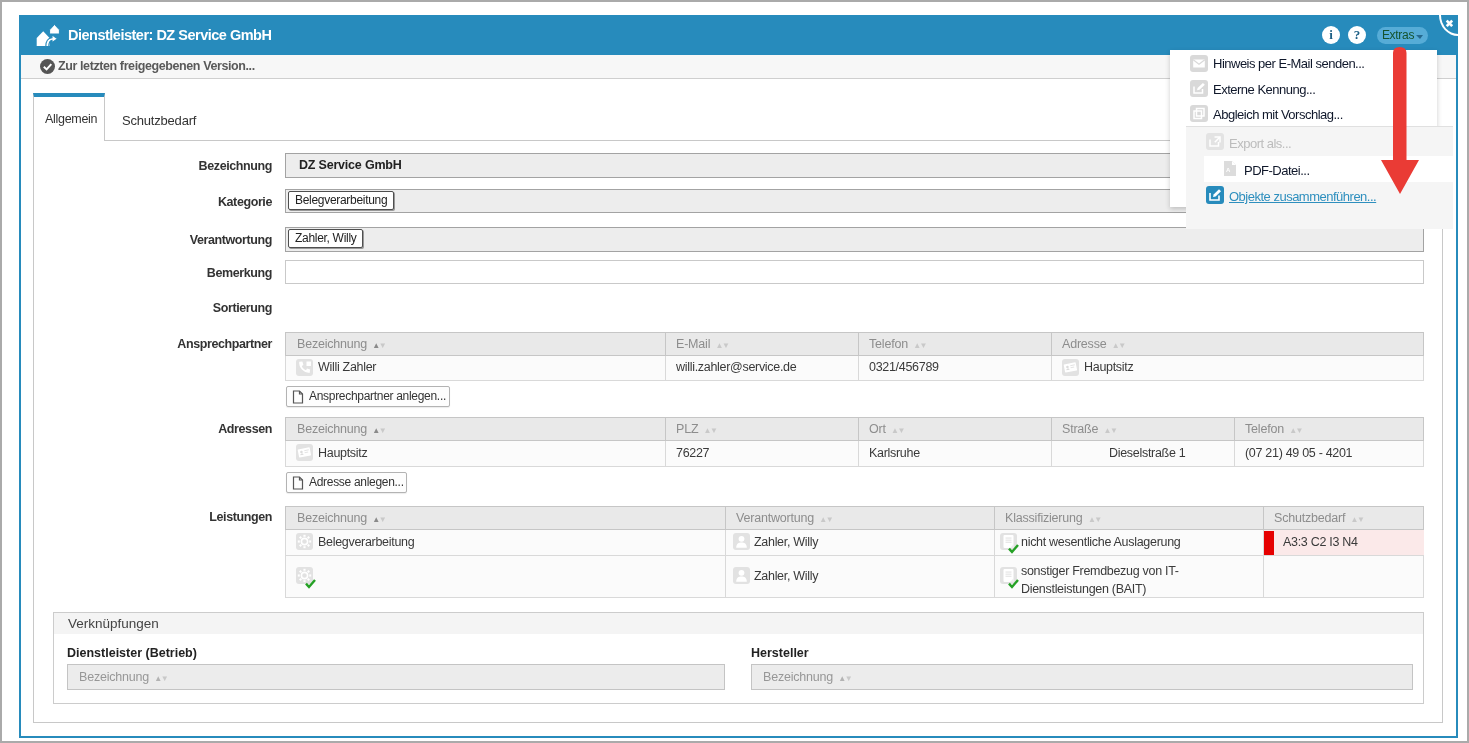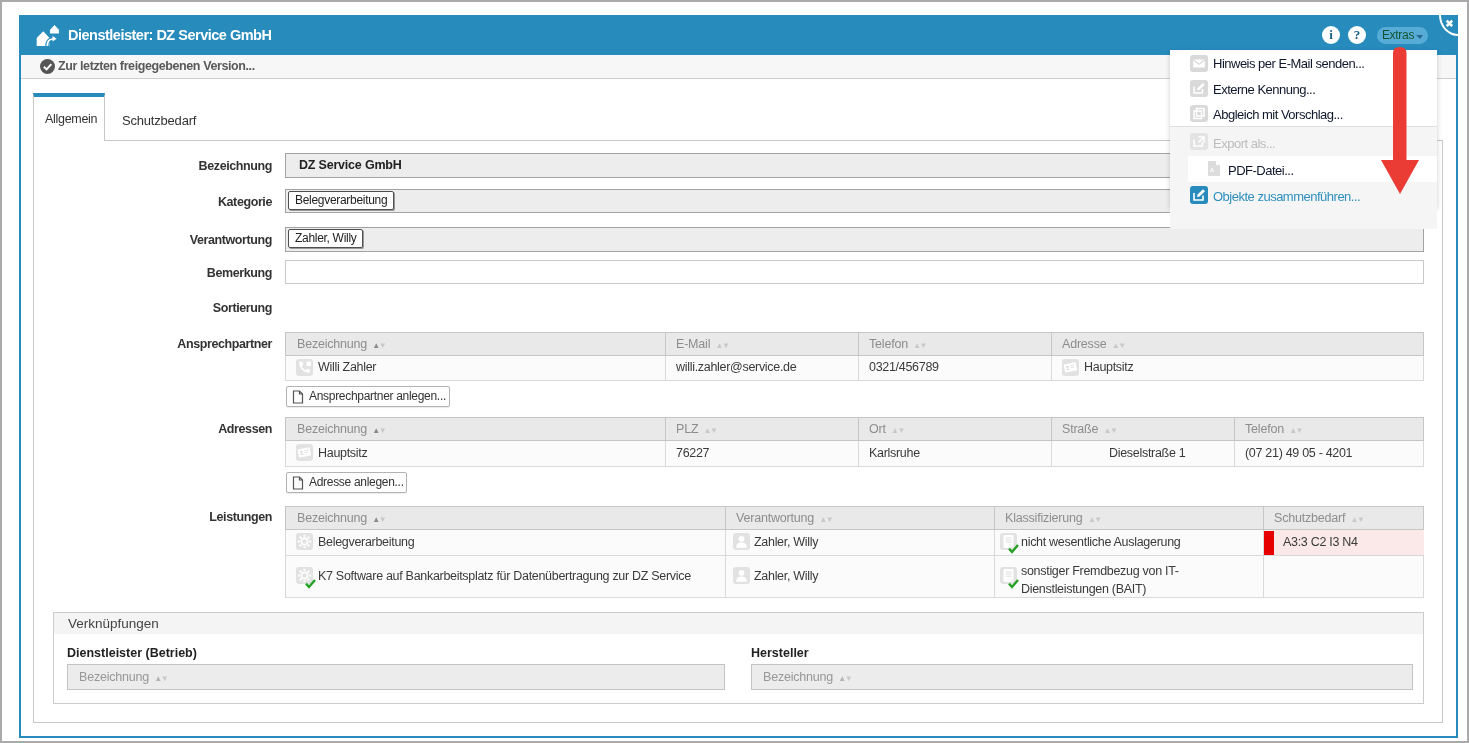--- a/index.html
+++ b/index.html
@@ -67,21 +67,21 @@
   .fslbl { font-size:12.5px; font-weight:bold; color:#222; }
   .fshead { background:#ececec; border:1px solid #c4c4c4; height:26px; }
   .fsheadtxt { font-size:12.5px; color:#979797; letter-spacing:-0.2px;}
   .fshead .sa { color:#b3b3b3; }
 
   
   #menu { left:1170px; top:50px; width:267px; height:157px; background:#fff;
     box-shadow:0 2px 5px rgba(0,0,0,0.2); z-index:5; }
   .mi { font-size:13px; color:#0f172a; letter-spacing:-0.5px; }
   .mgray { color:#bcbcbc; }
-  .mblue { color:#2e8fbe; }
+  .mblue { color:#2e8fbe;text-decoration:underline; }
 
   
   #arrow { left:1375px; top:44px; z-index:6; }
 </style>
 </head>
 <body>
 <div class="abs" id="dialog">
   <div class="abs" id="titlebar">
     <svg class="abs" style="left:15px;top:6px" width="26" height="26" viewBox="0 0 26 26">
       <path d="M0.7 15 L7.2 8.2 L13.6 15 L13.6 23 L0.7 23 Z" fill="#fff"></path>
@@ -259,21 +259,20 @@
               <line x1="13.2" y1="8.5" x2="15.2" y2="8.5"></line>
               <line x1="3.8" y1="3.8" x2="5.2" y2="5.2"></line>
               <line x1="11.8" y1="11.8" x2="13.2" y2="13.2"></line>
               <line x1="3.8" y1="13.2" x2="5.2" y2="11.8"></line>
               <line x1="11.8" y1="5.2" x2="13.2" y2="3.8"></line>
             </g>
           </svg></div>
         <svg class="abs" style="left:19px;top:23px" width="11" height="10" viewBox="0 0 11 10">
           <path d="M1 4.6 L4 8 L10 1" stroke="#25a125" stroke-width="2.4" fill="none"></path>
         </svg>
-      <div class="abs td" style="left:32px; top:13px;">K7 Software auf Bankarbeitsplatz für Datenübertragung zur DZ Service</div>
       <div class="abs icon" style="left:447px; top:11px;"><svg width="17" height="17" viewBox="0 0 17 17">
             <circle cx="8.5" cy="5.8" r="2.9" fill="#fff"></circle>
             <path d="M3.2 14.8 C3.2 10.6 5.8 9.4 8.5 9.4 C11.2 9.4 13.8 10.6 13.8 14.8 Z" fill="#fff"></path>
           </svg></div>
       <div class="abs td" style="left:468px; top:13px;">Zahler, Willy</div>
       <div class="abs icon" style="left:714px; top:11px;"><svg width="17" height="17" viewBox="0 0 17 17">
             <rect x="3.5" y="2" width="10" height="13" rx="1" fill="#fff"></rect>
             <rect x="5.5" y="4.5" width="6" height="1.1" fill="#e3e3e3"></rect>
             <rect x="5.5" y="6.6" width="6" height="1.1" fill="#e3e3e3"></rect>
             <rect x="5.5" y="8.7" width="6" height="1.1" fill="#e3e3e3"></rect>
@@ -315,21 +314,21 @@
       <path d="M4 6.5 L4 13 L12.5 13 L12.5 9" fill="none" stroke="#fff" stroke-width="1.5"></path>
       <path d="M7 10.2 L7.6 7.9 L12.9 2.9 L14.8 4.8 L9.5 9.8 Z" fill="#fff"></path>
     </svg>
     <div class="abs mi" style="left:43px; top:32px;">Externe Kennung...</div>
   <svg class="abs" style="left:20px;top:55px" width="18" height="17" viewBox="0 0 18 17">
       <rect width="18" height="17" rx="3" fill="#d9d9d9"></rect>
       <rect x="6.5" y="3.5" width="7.5" height="7.5" fill="none" stroke="#fff" stroke-width="1.5"></rect>
       <rect x="4" y="6" width="7.5" height="7.5" fill="none" stroke="#fff" stroke-width="1.5"></rect>
     </svg>
     <div class="abs mi" style="left:43px; top:57px;">Abgleich mit Vorschlag...</div>
-  <div class="abs" style="left:0; top:76px; width:267px; height:103px; background:#f5f5f5; border-top:1px solid #e0e0e0;">
+  <div class="abs" style="left:16px; top:76px; width:267px; height:103px; background:#f5f5f5; border-top:1px solid #e0e0e0;">
     <svg class="abs" style="left:20px;top:6px" width="18" height="17" viewBox="0 0 18 17">
         <rect width="18" height="17" rx="3" fill="#e3e3e3"></rect>
         <path d="M4 6.5 L4 13 L12.5 13 L12.5 9" fill="none" stroke="#fff" stroke-width="1.5"></path>
         <path d="M8.5 4 L14 4 L14 9.5" fill="none" stroke="#fff" stroke-width="1.5"></path>
         <line x1="8.8" y1="9.2" x2="13.7" y2="4.3" stroke="#fff" stroke-width="1.5"></line>
       </svg>
       <div class="abs mi mgray" style="left:43px; top:9px;">Export als...</div>
     <div class="abs" style="left:18px; top:29px; width:249px; height:26px; background:#fff;"></div>
     <svg class="abs" style="left:37px;top:33px" width="14" height="17" viewBox="0 0 14 17">
         <path d="M1 1 L9 1 L13 5 L13 16 L1 16 Z" fill="#dcdcdc"></path>

